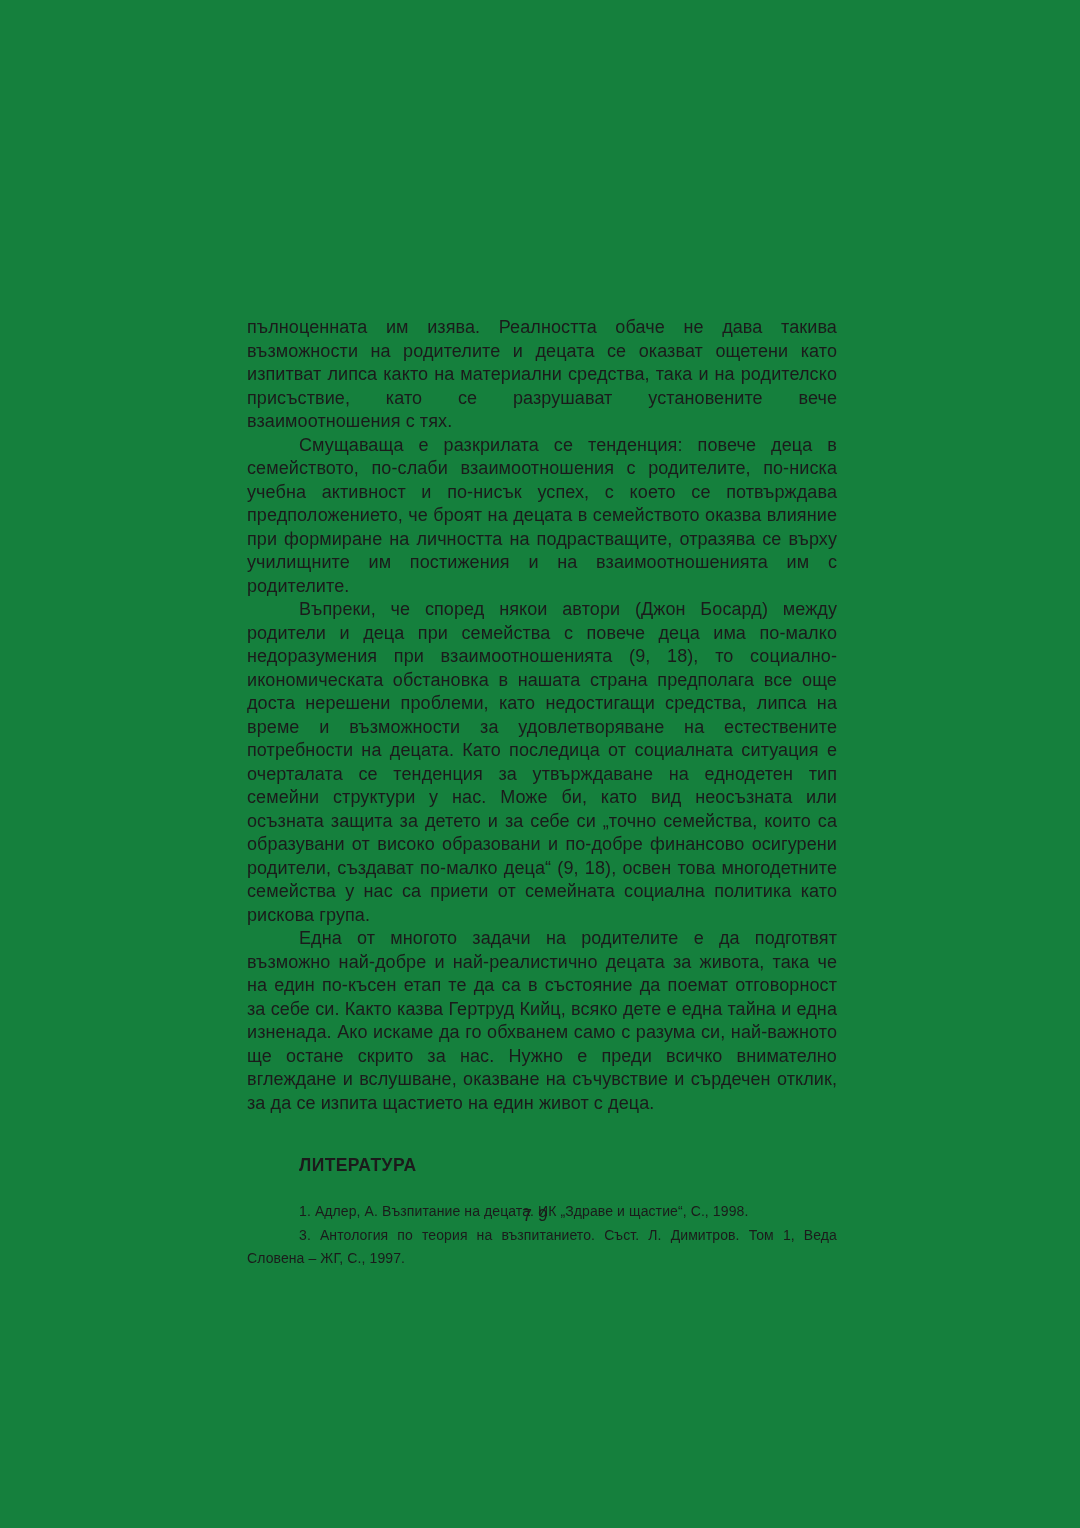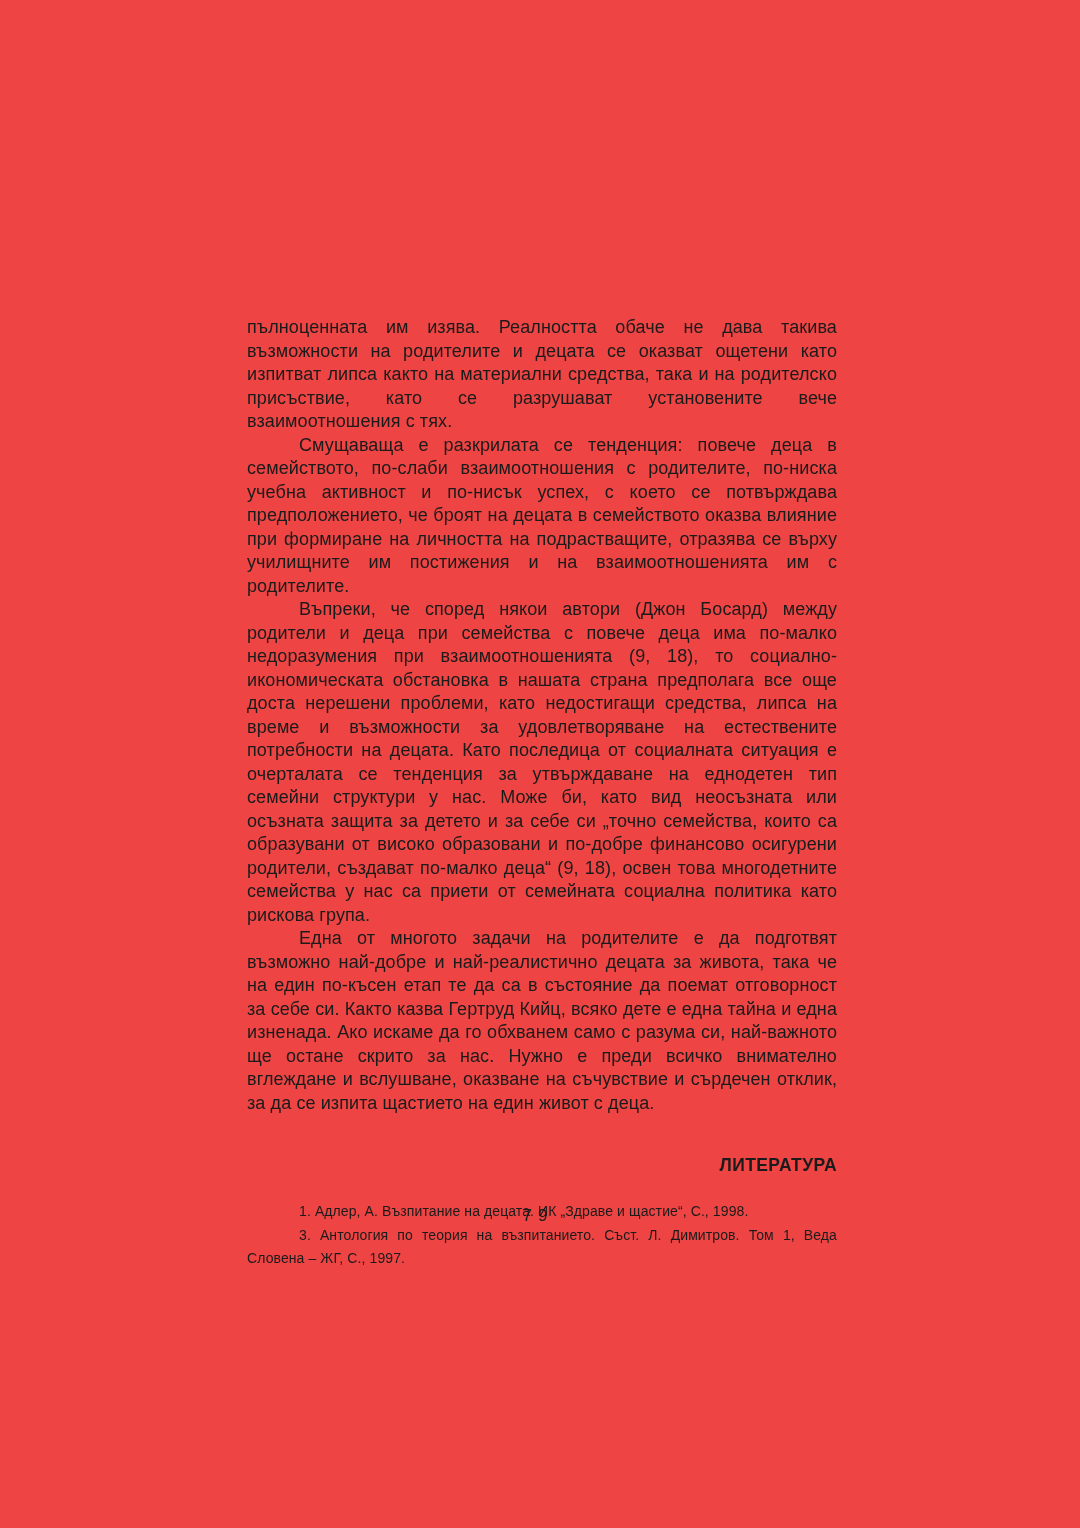--- a/index.html
+++ b/index.html
@@ -4,21 +4,21 @@
 <style>
   html, body {
     margin: 0;
     padding: 0;
     background: #ffffff;
   }
   .page {
     position: relative;
     width: 1080px;
     height: 1528px;
-    background: #ef4444;
+    background: #15803d;
     font-family: "Liberation Sans", sans-serif;
     color: #1b1b1b;
     overflow: hidden;
   }
   .text-block {
     position: absolute;
     left: 247px;
     top: 316px;
     width: 590px;
   }
@@ -29,21 +29,20 @@
     line-height: 23.5px;
     letter-spacing: 0.1px;
   }
   .para.indent { text-indent: 52px; }
   .bold { font-weight: normal; }
   .lit-heading {
     font-size: 17.5px;
     font-weight: bold;
     letter-spacing: 0.4px;
     margin: 40px 0 24px 52px;
-    text-align: right;
   }
   .ref {
     margin: 0;
     text-align: justify;
     font-size: 14px;
     line-height: 23.5px;
     text-indent: 52px;
     letter-spacing: 0.1px;
   }
   .page-number {

